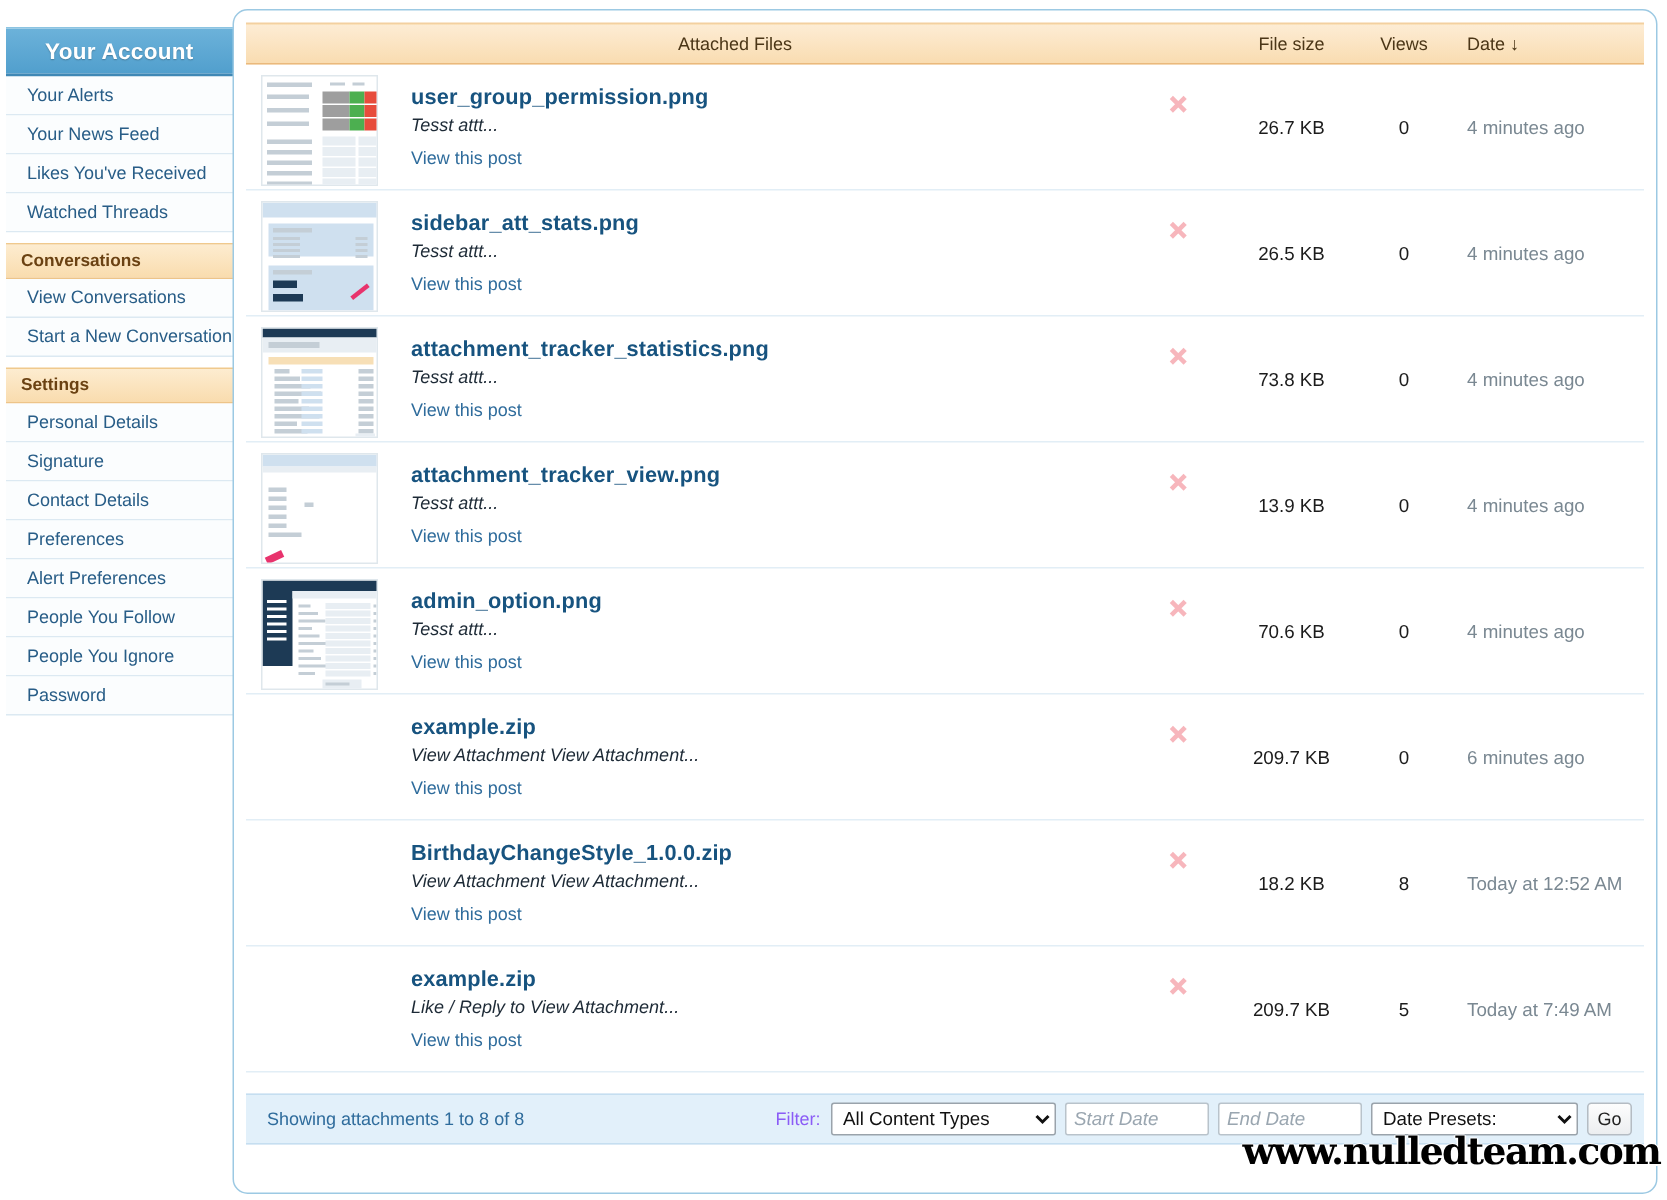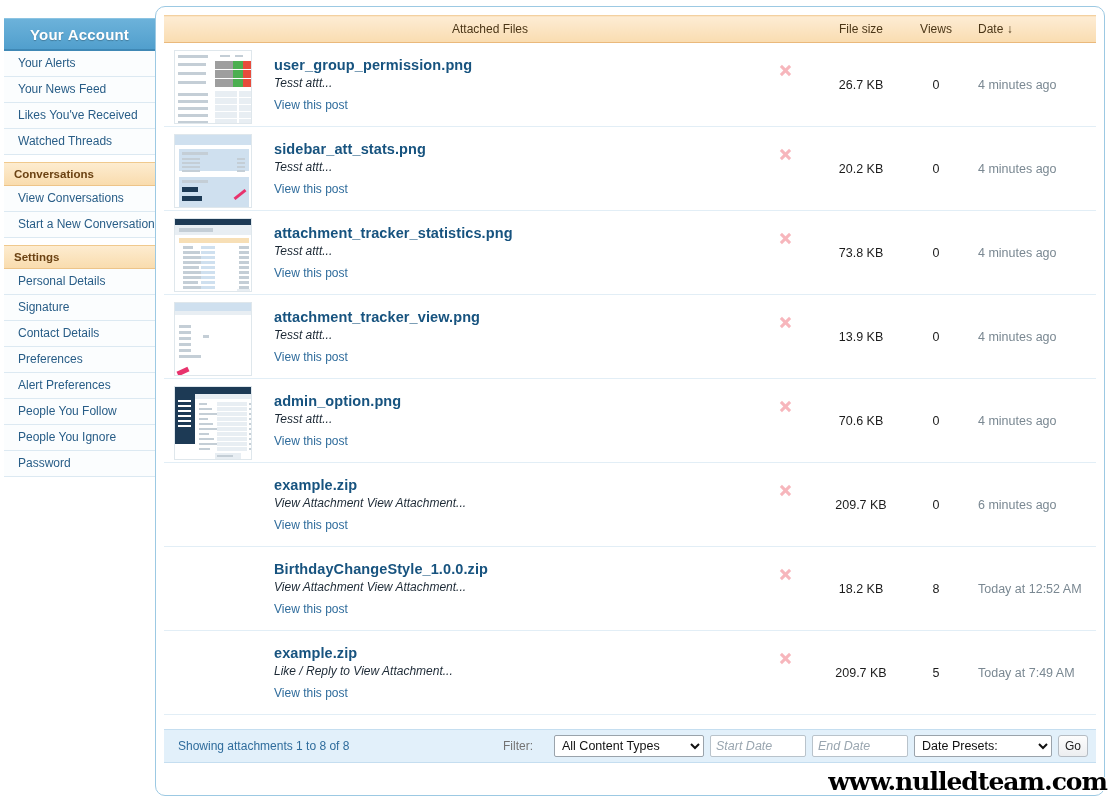--- a/index.html
+++ b/index.html
@@ -184,21 +184,21 @@
     color: #2f6c9c;
     margin-left: 14px;
   }
   .filter-group {
     margin-left: auto;
     display: flex;
     align-items: center;
     gap: 6px;
     margin-right: 8px;
   }
-  .filter-label { font-size: 12px; color: #737373; margin-right: 15px; }
+  .filter-label { font-size: 12px; color: #8b5cf6; margin-right: 1px; }
   select.ff {
     font-family: "Liberation Sans", sans-serif;
     font-size: 12.5px;
     height: 22px;
     border: 1px solid #9aa3ab;
     background: #ffffff;
     color: #111;
     padding-left: 3px;
     border-radius: 2px;
   }
@@ -226,21 +226,21 @@
     border: 1px solid #b5bcc3;
     border-radius: 3px;
     background: linear-gradient(to bottom, #fdfdfd, #eceef0);
     color: #222;
     cursor: pointer;
   }
 
   
   #watermark {
     position: absolute;
-    right: 4px; bottom: 4px;
+    right: 4px; bottom: 18px;
     font-family: "DejaVu Serif", serif;
     font-size: 25px;
     font-weight: bold;
     color: #000000;
     letter-spacing: -1px;
     text-shadow: 1px 0 0 #fff, -1px 0 0 #fff, 0 1px 0 #fff, 0 -1px 0 #fff;
     white-space: nowrap;
     pointer-events: none;
   }
 
@@ -364,21 +364,21 @@
                   <div class="tb t-txt" style="left: 62px; top: 35px; width: 8px; height: 2px;"></div>
                   <div class="tb t-blue" style="left: 4px; top: 42px; width: 70px; height: 30px;"></div>
                   <div class="tb t-txt" style="left: 7px; top: 45px; width: 26px; height: 3px;"></div>
                   <div class="tb t-dk" style="left: 7px; top: 52px; width: 16px; height: 5px;"></div>
                   <div class="tb t-dk" style="left: 7px; top: 61px; width: 20px; height: 5px;"></div>
                   <div class="tb t-pnk" style="left: 58px; top: 58px; width: 14px; height: 3px; transform: rotate(-38deg);"></div>
                 </div>
               </td>
               <td class="info-cell"><a class="fname">sidebar_att_stats.png</a><div class="fdesc">Tesst attt...</div><a class="fpost">View this post</a></td>
               <td class="del-cell"><span class="del-x"></span></td>
-              <td class="size-cell">20.2 KB</td>
+              <td class="size-cell">26.5 KB</td>
               <td class="views-cell">0</td>
               <td class="date-cell">4 minutes ago</td>
             </tr>
             <tr class="row">
               <td class="thumb-cell">
                 <div class="thumb">
                   <div class="tb t-dk" style="left: 0px; top: 0px; width: 78px; height: 6px;"></div>
                   <div class="tb t-bar" style="left: 0px; top: 6px; width: 78px; height: 10px;"></div>
                   <div class="tb t-txt" style="left: 4px; top: 9px; width: 34px; height: 4px;"></div>
                   <div class="tb t-org" style="left: 4px; top: 19px; width: 70px; height: 5px;"></div>

